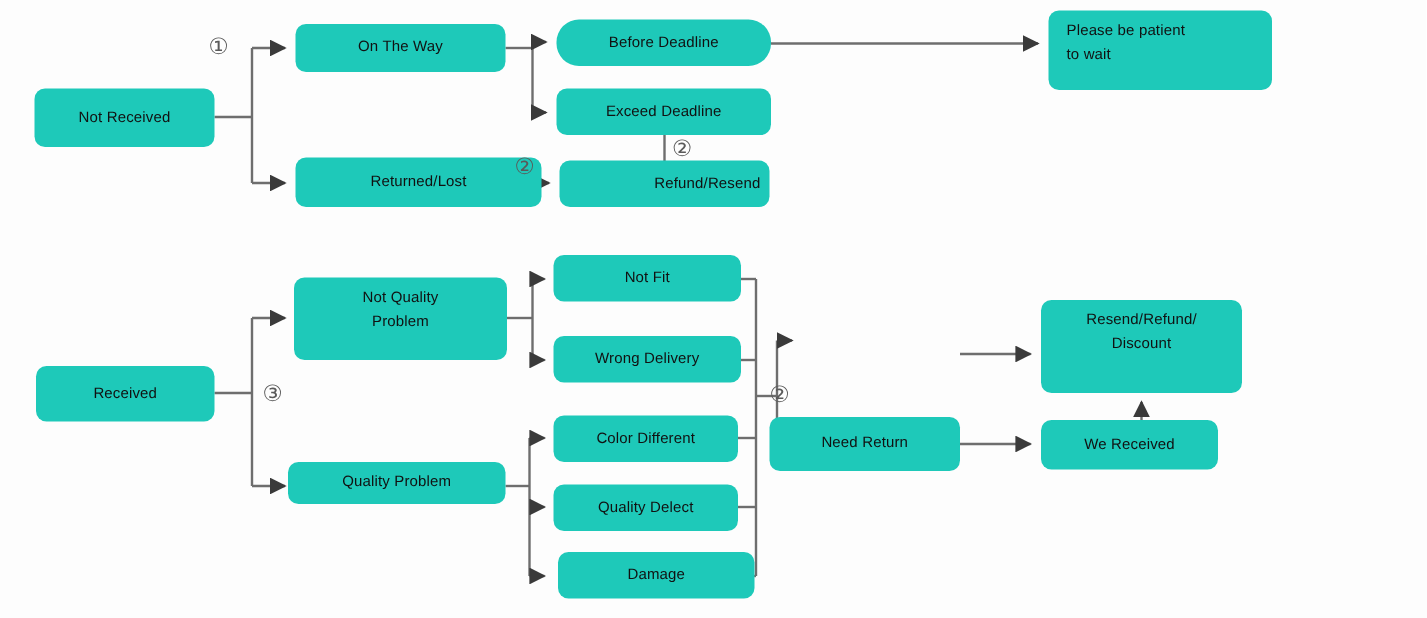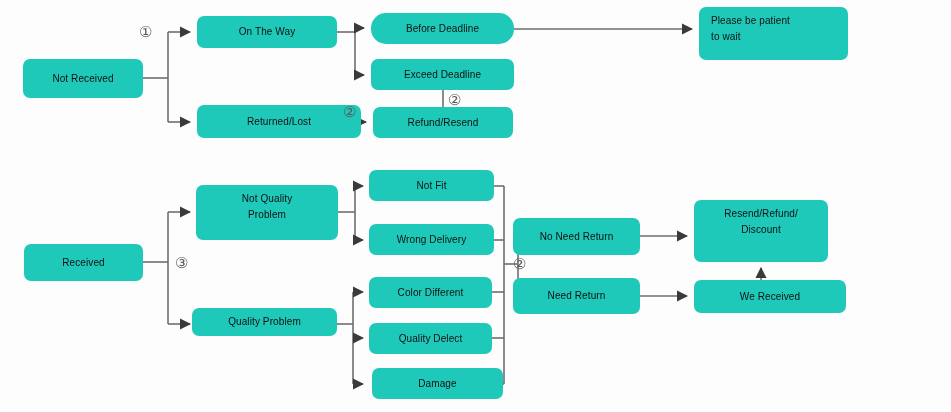--- a/index.html
+++ b/index.html
@@ -147,21 +147,21 @@
   </div>
 
   <div class="node" style="left:371px; top:13px; width:143px; height:31px;border-radius:15px;">
     <span>Before Deadline</span>
   </div>
 
   <div class="node" style="left:371px; top:59px; width:143px; height:31px;">
     <span>Exceed Deadline</span>
   </div>
 
-  <div class="node" style="left:373px; top:107px; width:140px; height:31px;">
+  <div class="node" style="left:373px; top:107px; width:140px; height:31px;justify-content:flex-end;">
     <span>Refund/Resend</span>
   </div>
 
   <div class="node two-line" style="left:699px; top:7px; width:149px; height:53px;">
     <span class="ln">Please be patient</span>
     <span class="ln">to wait</span>
   </div>
 
   <div class="node" style="left:24px; top:244px; width:119px; height:37px;">
     <span>Received</span>
@@ -189,34 +189,31 @@
   </div>
 
   <div class="node" style="left:369px; top:323px; width:123px; height:31px;">
     <span>Quality Delect</span>
   </div>
 
   <div class="node" style="left:372px; top:368px; width:131px; height:31px;">
     <span>Damage</span>
   </div>
 
-  <div class="node" style="left:513px; top:218px; width:127px; height:37px;">
-    <span>No Need Return</span>
-  </div>
 
   <div class="node" style="left:513px; top:278px; width:127px; height:36px;">
     <span>Need Return</span>
   </div>
 
   <div class="node centered-two" style="left:694px; top:200px; width:134px; height:62px;">
     <span class="ln">Resend/Refund/</span>
     <span class="ln">Discount</span>
   </div>
 
-  <div class="node" style="left:694px; top:280px; width:152px; height:33px;">
+  <div class="node" style="left:694px; top:280px; width:118px; height:33px;">
     <span>We Received</span>
   </div>
 
   <span class="marker" style="left:139px; top:24px;">①</span>
 
   <span class="marker" style="left:343px; top:104px;">②</span>
 
   <span class="marker" style="left:448px; top:92px;">②</span>
 
   <span class="marker" style="left:175px; top:255px;">③</span>

